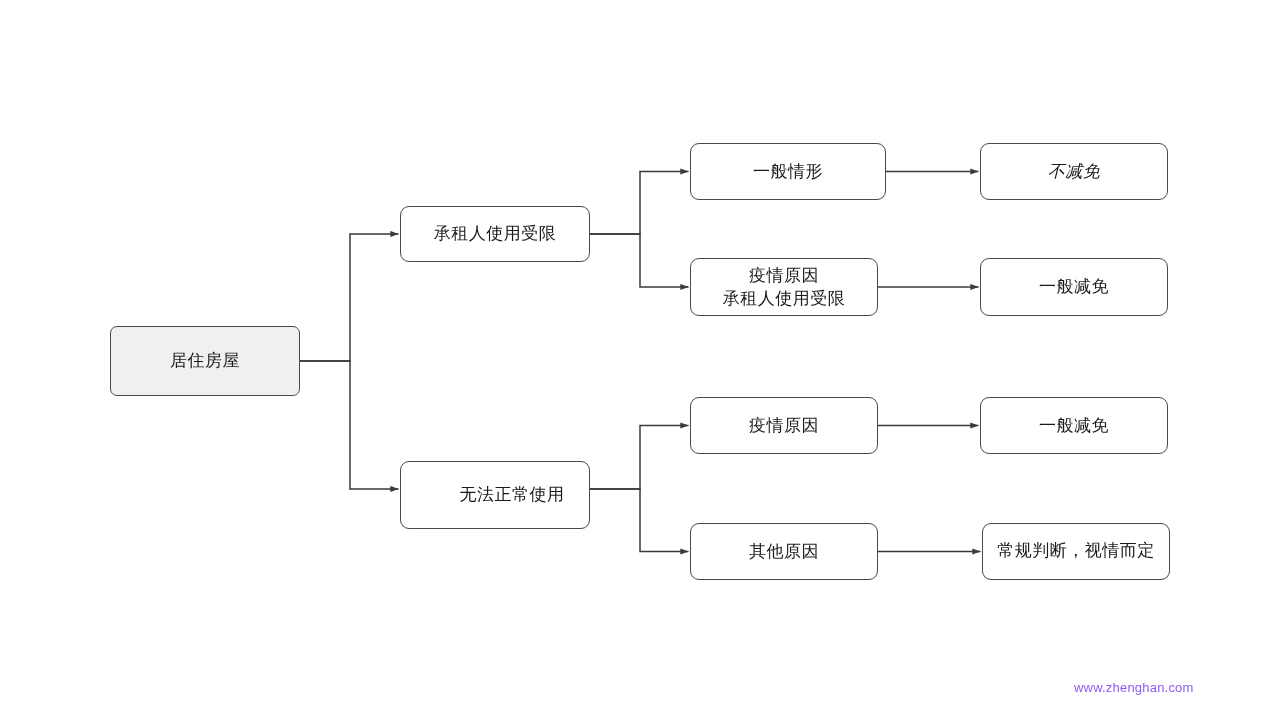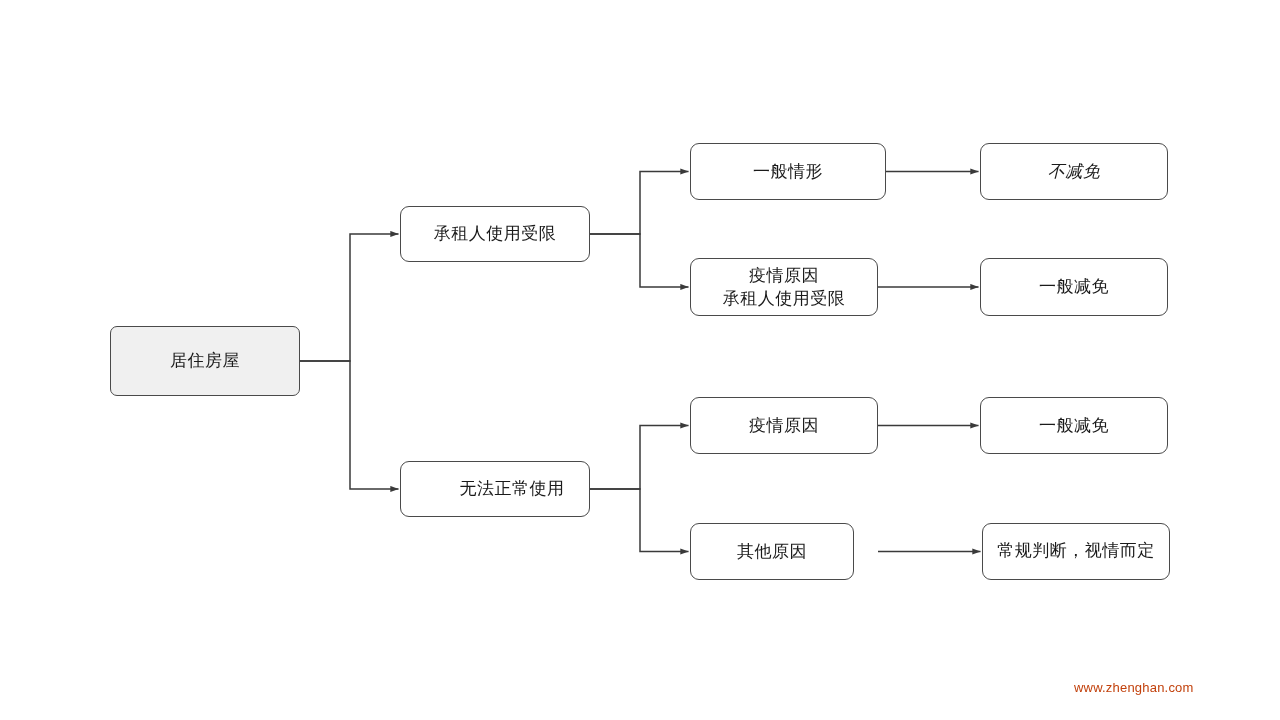--- a/index.html
+++ b/index.html
@@ -86,27 +86,27 @@
         <path d="M 878 171.5 L 978.5 171.5" marker-end="url(#arrow)"></path>
         <path d="M 878 287 L 978.5 287" marker-end="url(#arrow)"></path>
         <path d="M 878 425.5 L 978.5 425.5" marker-end="url(#arrow)"></path>
         <path d="M 878 551.5 L 980.5 551.5" marker-end="url(#arrow)"></path>
       </g>
   </svg>
 
   <div id="nodes-layer">
       <div class="node root" style="left: 110px; top: 326px; width: 190px; height: 70px;">居住房屋</div>
       <div class="node" style="left: 400px; top: 206px; width: 190px; height: 56px;">承租人使用受限</div>
-      <div class="node" style="left: 400px; top: 461px; width: 190px; height: 56px; padding-left: 40px;">无法正常使用</div>
+      <div class="node" style="left: 400px; top: 461px; width: 190px; height: 68px; padding-left: 40px;">无法正常使用</div>
       <div class="node" style="left: 690px; top: 143px; width: 196px; height: 57px;">一般情形</div>
       <div class="node" style="left: 690px; top: 258px; width: 188px; height: 58px;">疫情原因
 承租人使用受限</div>
       <div class="node" style="left: 690px; top: 397px; width: 188px; height: 57px;">疫情原因</div>
-      <div class="node" style="left: 690px; top: 523px; width: 164px; height: 57px;">其他原因</div>
+      <div class="node" style="left: 690px; top: 523px; width: 188px; height: 57px;">其他原因</div>
       <div class="node" style="left: 980px; top: 143px; width: 188px; height: 57px; font-style: italic;">不减免</div>
       <div class="node" style="left: 980px; top: 258px; width: 188px; height: 58px;">一般减免</div>
       <div class="node" style="left: 980px; top: 397px; width: 188px; height: 57px;">一般减免</div>
       <div class="node" style="left: 982px; top: 523px; width: 188px; height: 57px; font-family: Liberation Mono, monospace;">常规判断，视情而定</div>
     </div>
 
-  <div class="watermark" style="left: 1074px; top: 680px; color: #c2410c;">www.zhenghan.com</div>
+  <div class="watermark" style="left: 1074px; top: 680px; color: #8b5cf6;">www.zhenghan.com</div>
 
 </div>
 
 </body></html>

